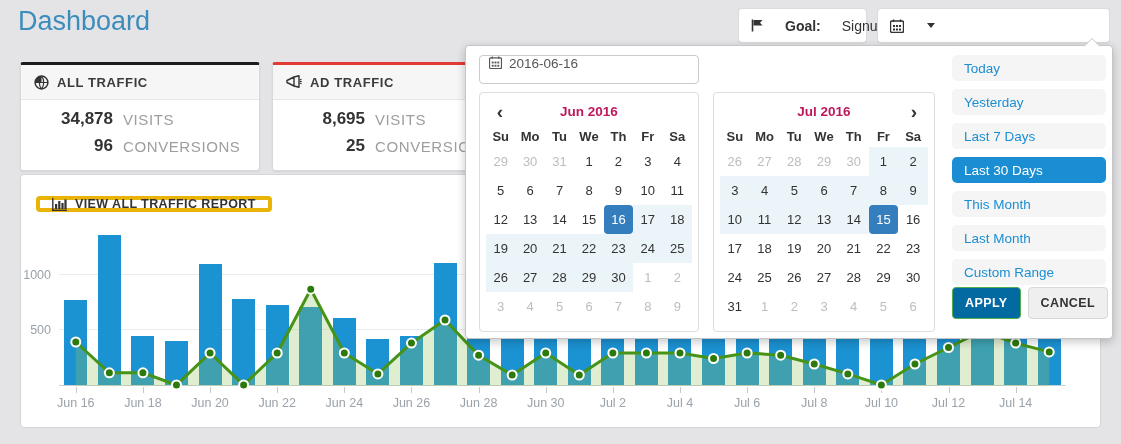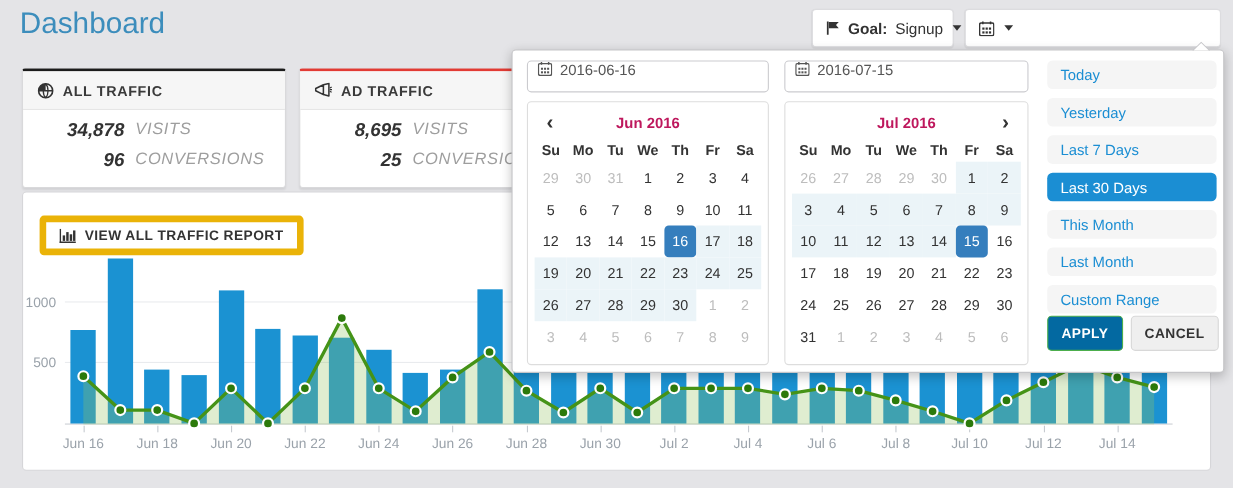--- a/index.html
+++ b/index.html
@@ -12,21 +12,21 @@
   }
   
   .page-title {
     position:absolute; left:18px; top:6px;
     font-size:27px; font-weight:400; color:#3c8dbc;
   }
   .hdr-btn {
     position:absolute; top:8px; height:35px;
     background:#fff; border:1px solid #dcdcdf; border-radius:4px;
     box-shadow:0 1px 1px rgba(0,0,0,.06);
-    display:flex; align-items:center; gap:7px;
+    display:flex; align-items:center; gap:21px;
     padding:0 12px; font-size:14px; color:#333; cursor:pointer;
   }
   .goal-btn { left:738px; width:129px; }
   .date-btn { left:877px; width:233px; }
   .caret-down {
     width:0; height:0; border-left:4px solid transparent;
     border-right:4px solid transparent; border-top:5px solid #333;
     margin-left:2px;
   }
   .bold { font-weight:bold; }
@@ -37,31 +37,31 @@
     box-shadow:0 1px 2px rgba(0,0,0,.08); z-index:5;
   }
   .card.black { border-top:3px solid #1c1c1c; }
   .card.red   { border-top:3px solid #e23b34; }
   .card-hd {
     height:35px; background:#f6f6f6; border-bottom:1px solid #e6e6e6;
     display:flex; align-items:center; gap:8px; padding:0 13px;
     font-size:13px; font-weight:bold; color:#3a3a3a; letter-spacing:.6px;
   }
   .card-bd { padding:9px 12px 0 12px; }
-  .stat-row { display:flex; align-items:flex-start; margin-bottom:7px;font-style:italic; }
+  .stat-row { display:flex; align-items:center; margin-bottom:7px; }
   .stat-num { width:80px; text-align:right; font-weight:bold; font-size:17px; color:#333; }
   .stat-label { margin-left:10px; font-size:15px; color:#9e9e9e; letter-spacing:.6px; }
   
   .panel {
     position:absolute; left:20px; top:174px; width:1081px; height:254px;
     background:#fff; border:1px solid #d6d6d9; border-radius:4px; z-index:1;
   }
   .view-btn {
-    position:absolute; left:15px; top:21px; height:36px;
-    background:#fff; border:6px solid #eab308; border-radius:4px;
+    position:absolute; left:15px; top:21px; height:16px;
+    background:#fff; border:4px solid #eab308; border-radius:4px;
     display:flex; align-items:center; gap:8px; padding:0 12px;
     font-size:12.5px; font-weight:bold; color:#333; letter-spacing:.4px; cursor:pointer;
   }
   .plot {
     position:absolute; left:38px; top:46px; width:1007px; height:165px;
     border-bottom:1px solid #ccd0d5;
   }
   .gridline { position:absolute; left:0; width:100%; height:1px; background:#e9ebee; }
   .ylabel {
     position:absolute; left:-46px; width:38px; text-align:right;
@@ -348,36 +348,20 @@
           <rect x="6" y="6" width="2" height="2" fill="#555"></rect>
           <rect x="9" y="6" width="2" height="2" fill="#555"></rect>
           <rect x="3" y="9.5" width="2" height="2" fill="#555"></rect>
           <rect x="6" y="9.5" width="2" height="2" fill="#555"></rect>
           <rect x="9" y="9.5" width="2" height="2" fill="#555"></rect>
         </svg>
     </span>
     <span>2016-06-16</span>
   </div>
 
-  <div class="drp-input in-end">
-    <span class="icon">
-      <svg width="13" height="13" viewBox="0 0 14 14">
-          <rect x="0.5" y="2" width="13" height="11.5" rx="1.5" fill="none" stroke="#555" stroke-width="1.4"></rect>
-          <line x1="3.5" y1="0.5" x2="3.5" y2="3" stroke="#555" stroke-width="1.4"></line>
-          <line x1="10.5" y1="0.5" x2="10.5" y2="3" stroke="#555" stroke-width="1.4"></line>
-          <rect x="3" y="6" width="2" height="2" fill="#555"></rect>
-          <rect x="6" y="6" width="2" height="2" fill="#555"></rect>
-          <rect x="9" y="6" width="2" height="2" fill="#555"></rect>
-          <rect x="3" y="9.5" width="2" height="2" fill="#555"></rect>
-          <rect x="6" y="9.5" width="2" height="2" fill="#555"></rect>
-          <rect x="9" y="9.5" width="2" height="2" fill="#555"></rect>
-        </svg>
-    </span>
-    <span>2016-07-15</span>
-  </div>
 
   <div class="cal-box cal-left">
     <div class="cal-hd">
       <span class="cal-nav nav-prev">‹</span>
       <span class="month-label">Jun 2016</span>
     </div>
     <div class="weekdays">
         <div class="wd">Su</div>
         <div class="wd">Mo</div>
         <div class="wd">Tu</div>

